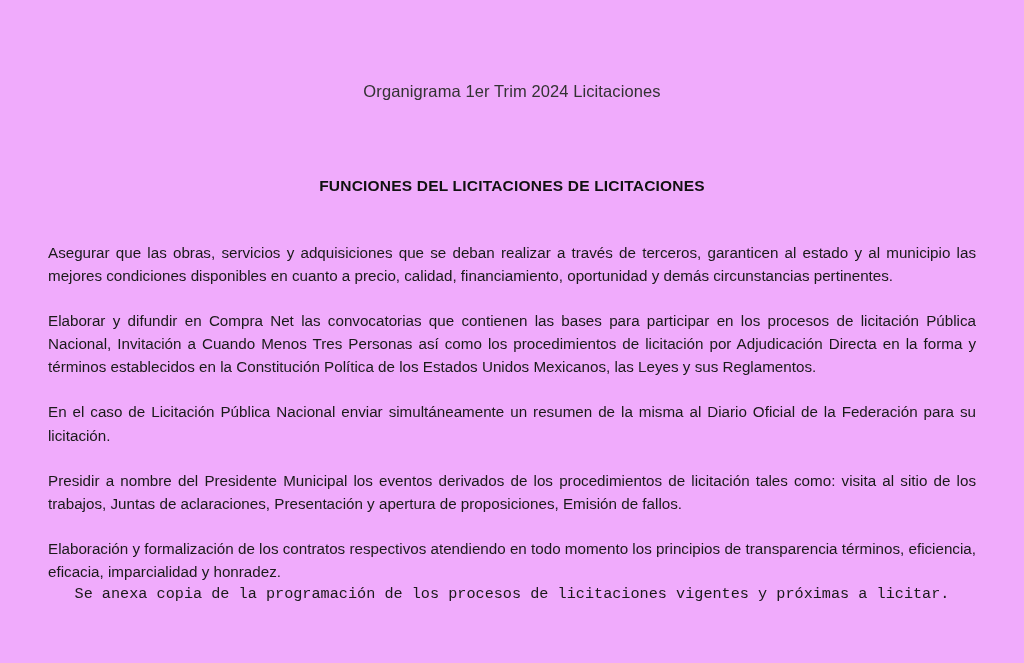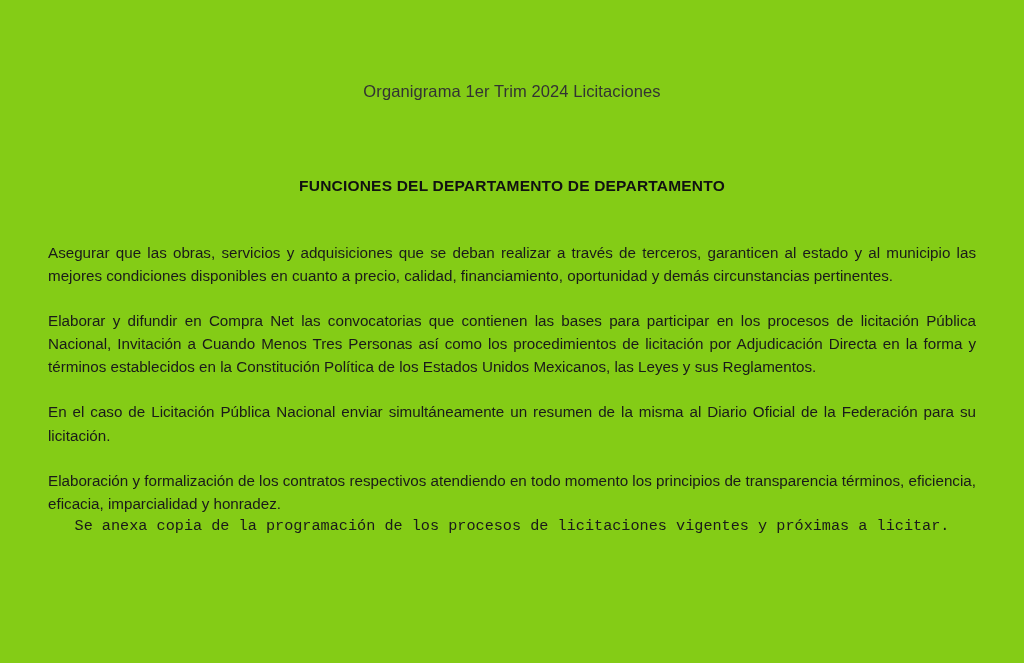--- a/index.html
+++ b/index.html
@@ -11,21 +11,21 @@
     width: 1024px;
     height: 663px;
     font-family: "Liberation Sans", sans-serif;
     color: #1a1a1a;
     -webkit-font-smoothing: antialiased;
   }
   .page {
     position: relative;
     width: 1024px;
     height: 663px;
-    background: #84cc16;
+    background: #f0abfc;
     box-sizing: border-box;
     padding: 0 48px;
   }
   .doc-header {
     text-align: center;
     font-size: 16.5px;
     color: #333333;
     padding-top: 82px;
     letter-spacing: 0.1px;
     font-weight: 400;
@@ -57,28 +57,29 @@
     font-family: Liberation Mono, monospace;
   }
 </style>
 </head>
 <body>
 
 <div class="page">
 
   <div class="doc-header">Organigrama 1er Trim 2024 Licitaciones</div>
 
-  <div class="doc-title">FUNCIONES DEL DEPARTAMENTO DE DEPARTAMENTO</div>
+  <div class="doc-title">FUNCIONES DEL LICITACIONES DE LICITACIONES</div>
 
   <div class="body-block">
     <p class="para">Asegurar que las obras, servicios y adquisiciones que se deban realizar a través de terceros, garanticen al estado y al municipio las mejores condiciones disponibles en cuanto a precio, calidad, financiamiento, oportunidad y demás circunstancias pertinentes.</p>
 
     <p class="para">Elaborar y difundir en Compra Net las convocatorias que contienen las bases para participar en los procesos de licitación Pública Nacional, Invitación a Cuando Menos Tres Personas así como los procedimientos de licitación por Adjudicación Directa en la forma y términos establecidos en la Constitución Política de los Estados Unidos Mexicanos, las Leyes y sus Reglamentos.</p>
 
     <p class="para">En el caso de Licitación Pública Nacional enviar simultáneamente un resumen de la misma al Diario Oficial de la Federación para su licitación.</p>
 
+    <p class="para">Presidir a nombre del Presidente Municipal los eventos derivados de los procedimientos de licitación tales como: visita al sitio de los trabajos, Juntas de aclaraciones, Presentación y apertura de proposiciones, Emisión de fallos.</p>
 
     <p class="para tight">Elaboración y formalización de los contratos respectivos atendiendo en todo momento los principios de transparencia términos, eficiencia, eficacia, imparcialidad y honradez.</p>
 
     <p class="para nojust">Se anexa copia de la programación de los procesos de licitaciones vigentes y próximas a licitar.</p>
   </div>
 
 </div>
 
 </body></html>

